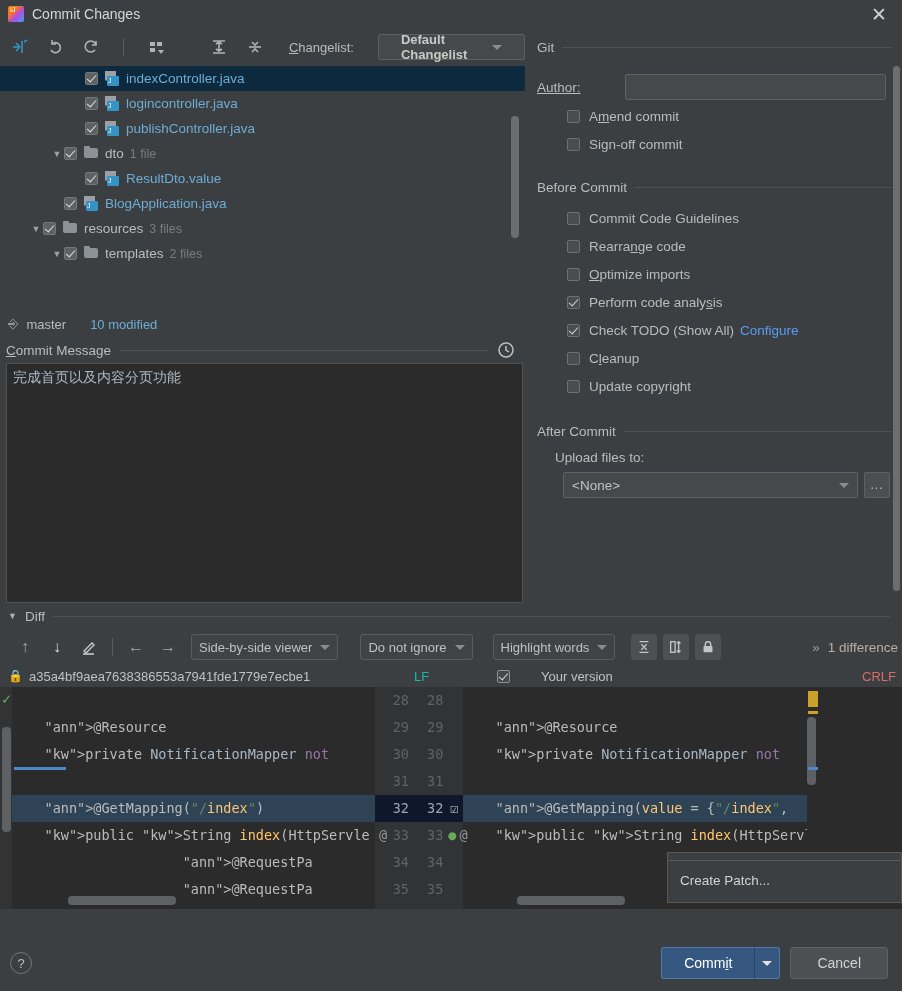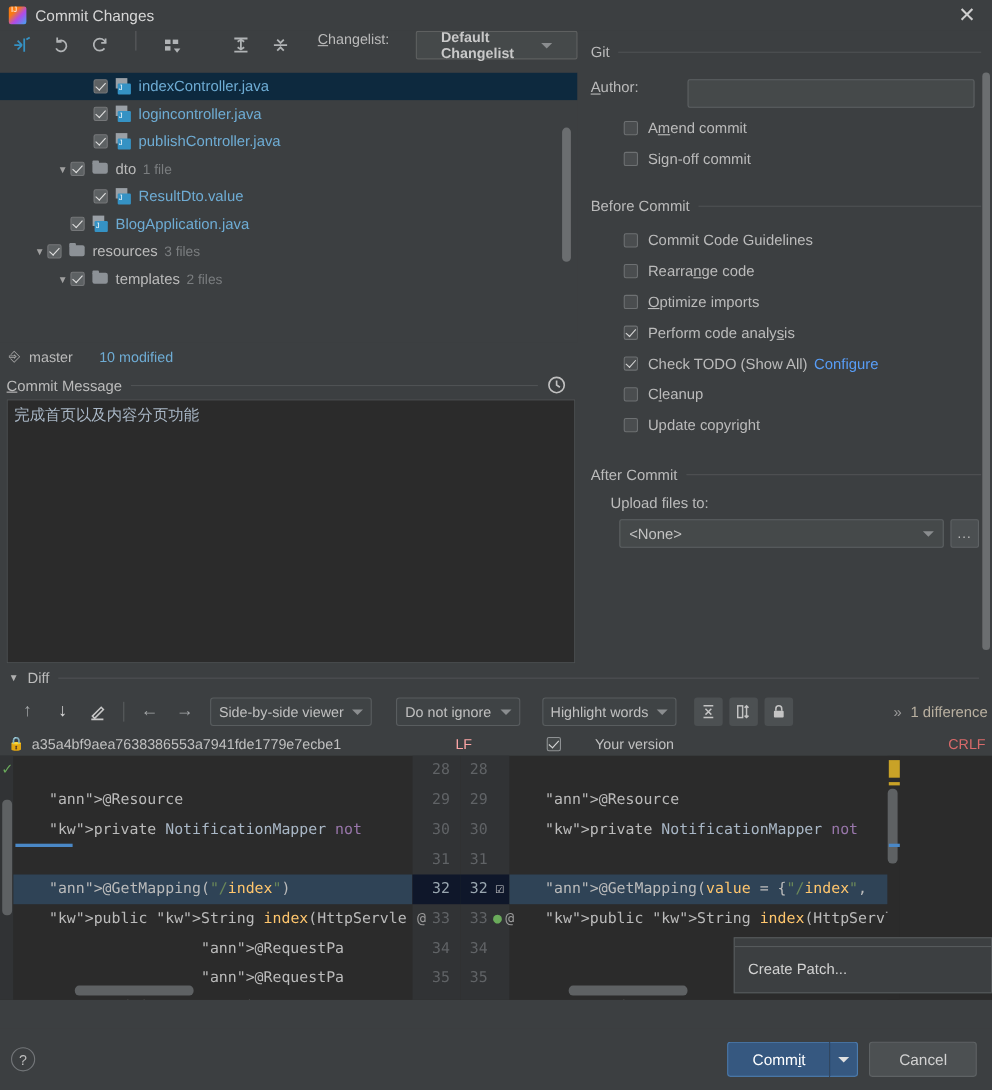--- a/index.html
+++ b/index.html
@@ -37,21 +37,21 @@
   }
   
   #top-area { display: flex; height: 575px; }
   #left-col { width: 525px; display: flex; flex-direction: column; }
   #right-col {
     width: 377px; position: relative; overflow: hidden;
     border-left: none;
   }
   
   #toolbar {
-    height: 38px; display: flex; align-items: flex-start;
+    height: 38px; display: flex; align-items: center;
     padding-left: 10px; gap: 16px;
   }
   .tb-btn {
     width: 30px; height: 26px; display: flex;
     align-items: center; justify-content: center;
     cursor: pointer;
   }
   .tb-sep { width: 1px; height: 18px; background: #5a5d5f; margin: 0 6px; }
   #changelist-label { margin-left: 8px; margin-right: 8px; color: #bbbbbb; }
   #changelist-label u { text-decoration: underline; }
@@ -165,22 +165,22 @@
   }
   .opt .cb2.checked::after {
     content: ""; position: absolute; left: 3px; top: 0px;
     width: 4px; height: 8px; border: solid #d7d7d7;
     border-width: 0 1.6px 1.6px 0; transform: rotate(42deg);
   }
   .opt .lbl { color: #bbbbbb; font-size: 13.5px; }
   .opt .lbl u { text-decoration: underline; }
   .cfg-link { color: #589df6; margin-left: 6px; cursor: pointer; font-size: 13.5px; }
   #author-row {
-    display: flex; align-items: flex-start; height: 30px;
-    padding-left: 12px; margin-top: 14px;
+    display: flex; align-items: center; height: 30px;
+    padding-left: 12px; margin-top: 14px; text-decoration: underline;
   }
   #author-label { width: 88px; color: #bbbbbb; font-size: 13.5px; }
   #author-label u { text-decoration: underline; }
   #author-input {
     flex: 1; height: 26px; margin-right: 16px;
     background: #45494a; border: 1px solid #5e6264; border-radius: 2px;
   }
   #upload-label { padding-left: 30px; color: #bbbbbb; font-size: 13.5px; height: 30px; display:flex; align-items:center;}
   #upload-row { display: flex; align-items: center; padding-left: 38px; gap: 6px; }
   #upload-combo {
@@ -232,21 +232,21 @@
     gap: 8px; color: #b9b0a0; font-size: 13.5px; padding-right: 4px;
   }
   #diff-count .chev { color: #9b9b9b; }
   
   #diff-filerow {
     height: 22px; display: flex; align-items: center;
     font-size: 13px; position: relative; padding-left: 8px;
   }
   #lock-icon { margin-right: 6px; color: #b5b5b5; font-size: 12px; }
   #rev-hash { color: #c0c0c0; }
-  #lf-label { position: absolute; left: 414px; color: #fca5a5; }
+  #lf-label { position: absolute; left: 414px; color: #14b8a6; }
   #dv-check {
     position: absolute; left: 497px; width: 13px; height: 13px;
     border: 1px solid #8e9193; border-radius: 2px; background: #45494a;
   }
   #dv-check::after {
     content: ""; position: absolute; left: 3px; top: 0px;
     width: 4px; height: 8px; border: solid #d7d7d7;
     border-width: 0 1.6px 1.6px 0; transform: rotate(42deg);
   }
   #your-version { position: absolute; left: 541px; color: #c0c0c0; }

